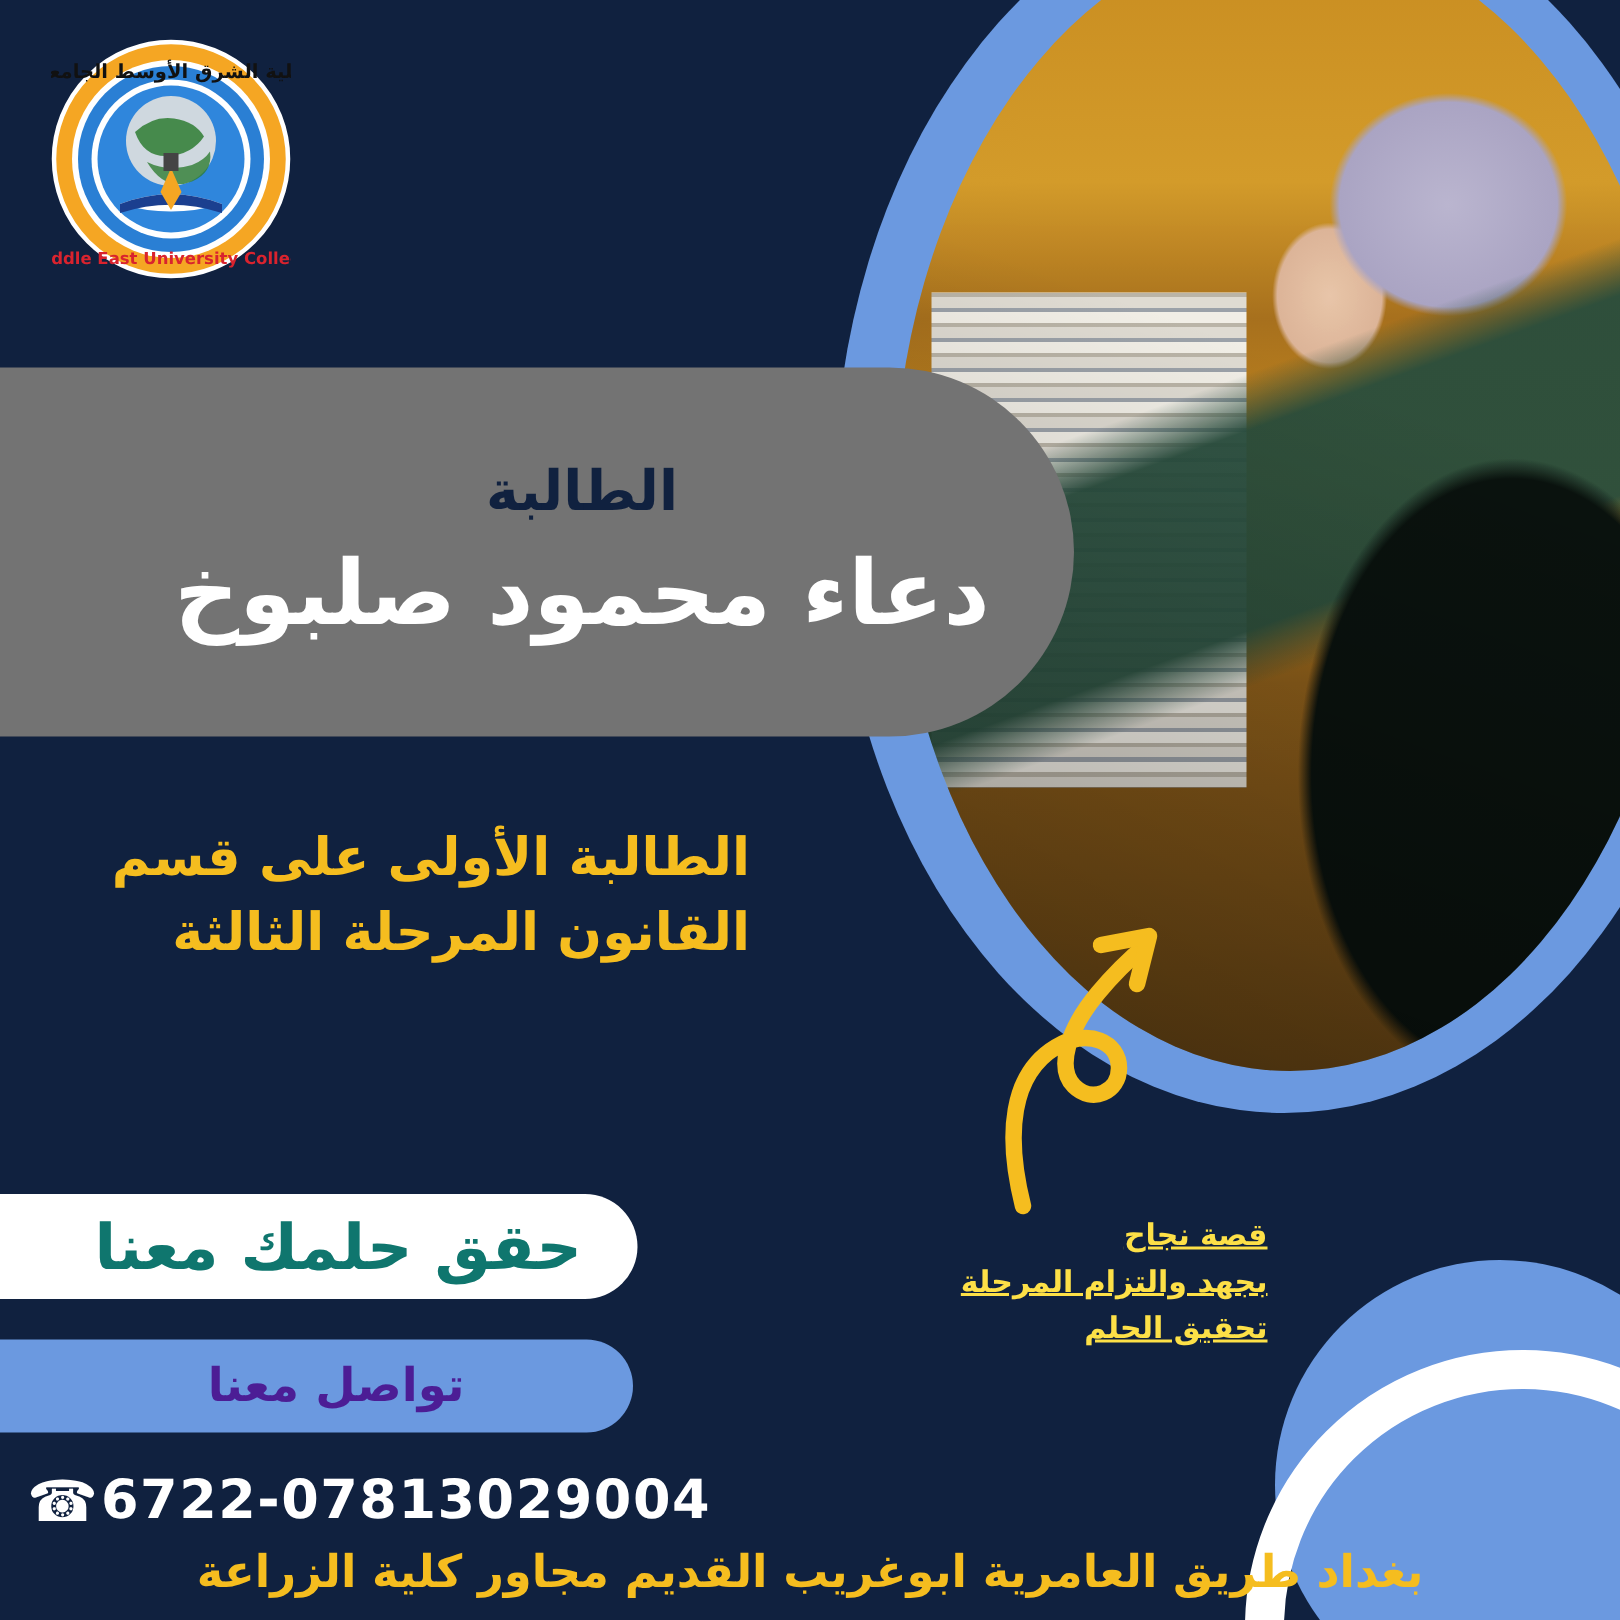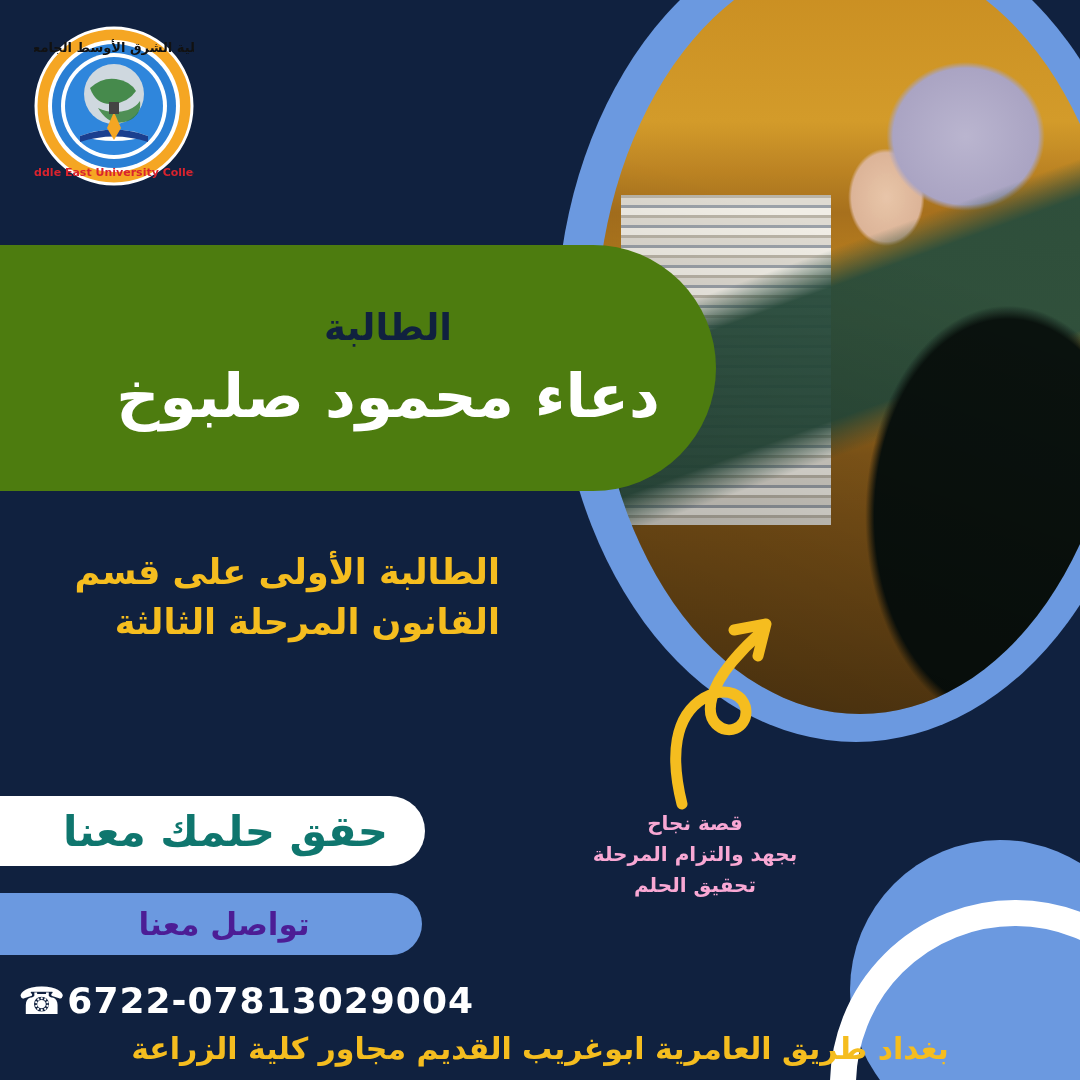--- a/index.html
+++ b/index.html
@@ -99,21 +99,21 @@
     z-index: 8;
   }
 
   
   .name-banner {
     position: absolute;
     left: 0;
     top: 245px;
     width: 716px;
     height: 246px;
-    background: #4d7c0f;
+    background: #737373;
     border-top-right-radius: 123px;
     border-bottom-right-radius: 123px;
     z-index: 6;
     display: flex;
     flex-direction: column;
     align-items: center;
     justify-content: center;
     padding-left: 60px;
     box-sizing: border-box;
   }
@@ -154,26 +154,27 @@
     height: 220px;
     z-index: 7;
   }
 
   
   .story {
     position: absolute;
     left: 545px;
     top: 808px;
     width: 300px;
-    text-align: center;
-    color: #f9a8d4;
+    text-align: right;
+    color: #fde047;
     font-size: 20px;
     font-weight: bold;
     line-height: 1.55;
     z-index: 7;
+    text-decoration: underline;
   }
 
   
   .pill {
     position: absolute;
     left: 0;
     display: flex;
     align-items: center;
     justify-content: center;
     box-sizing: border-box;

